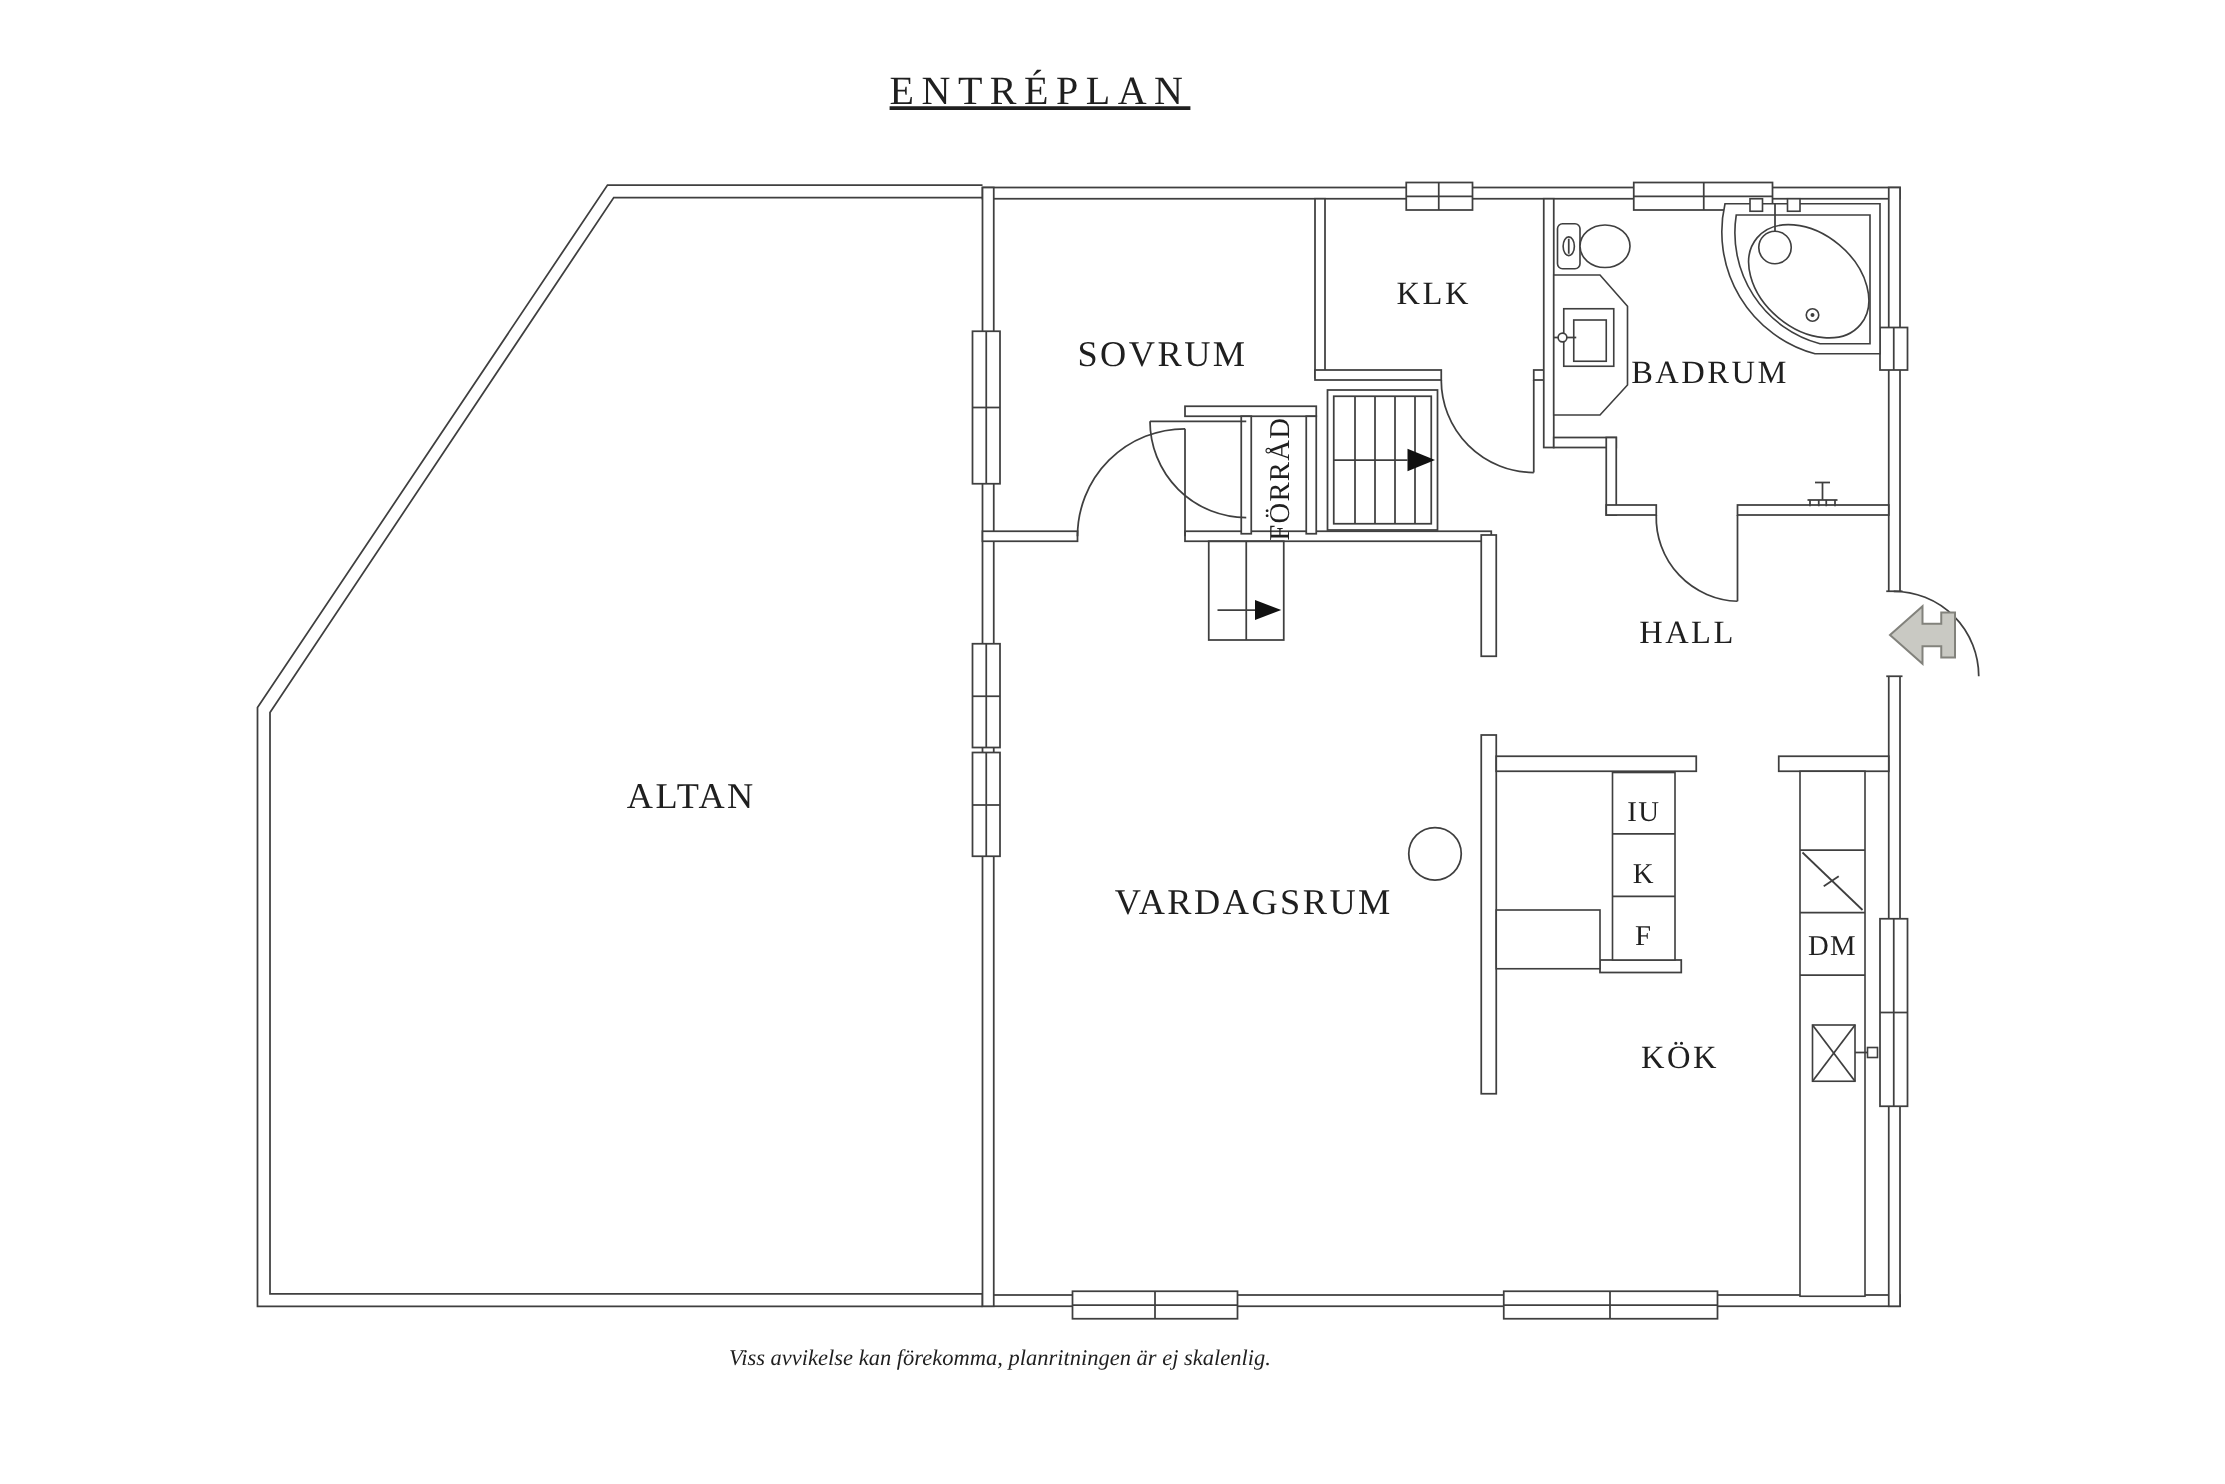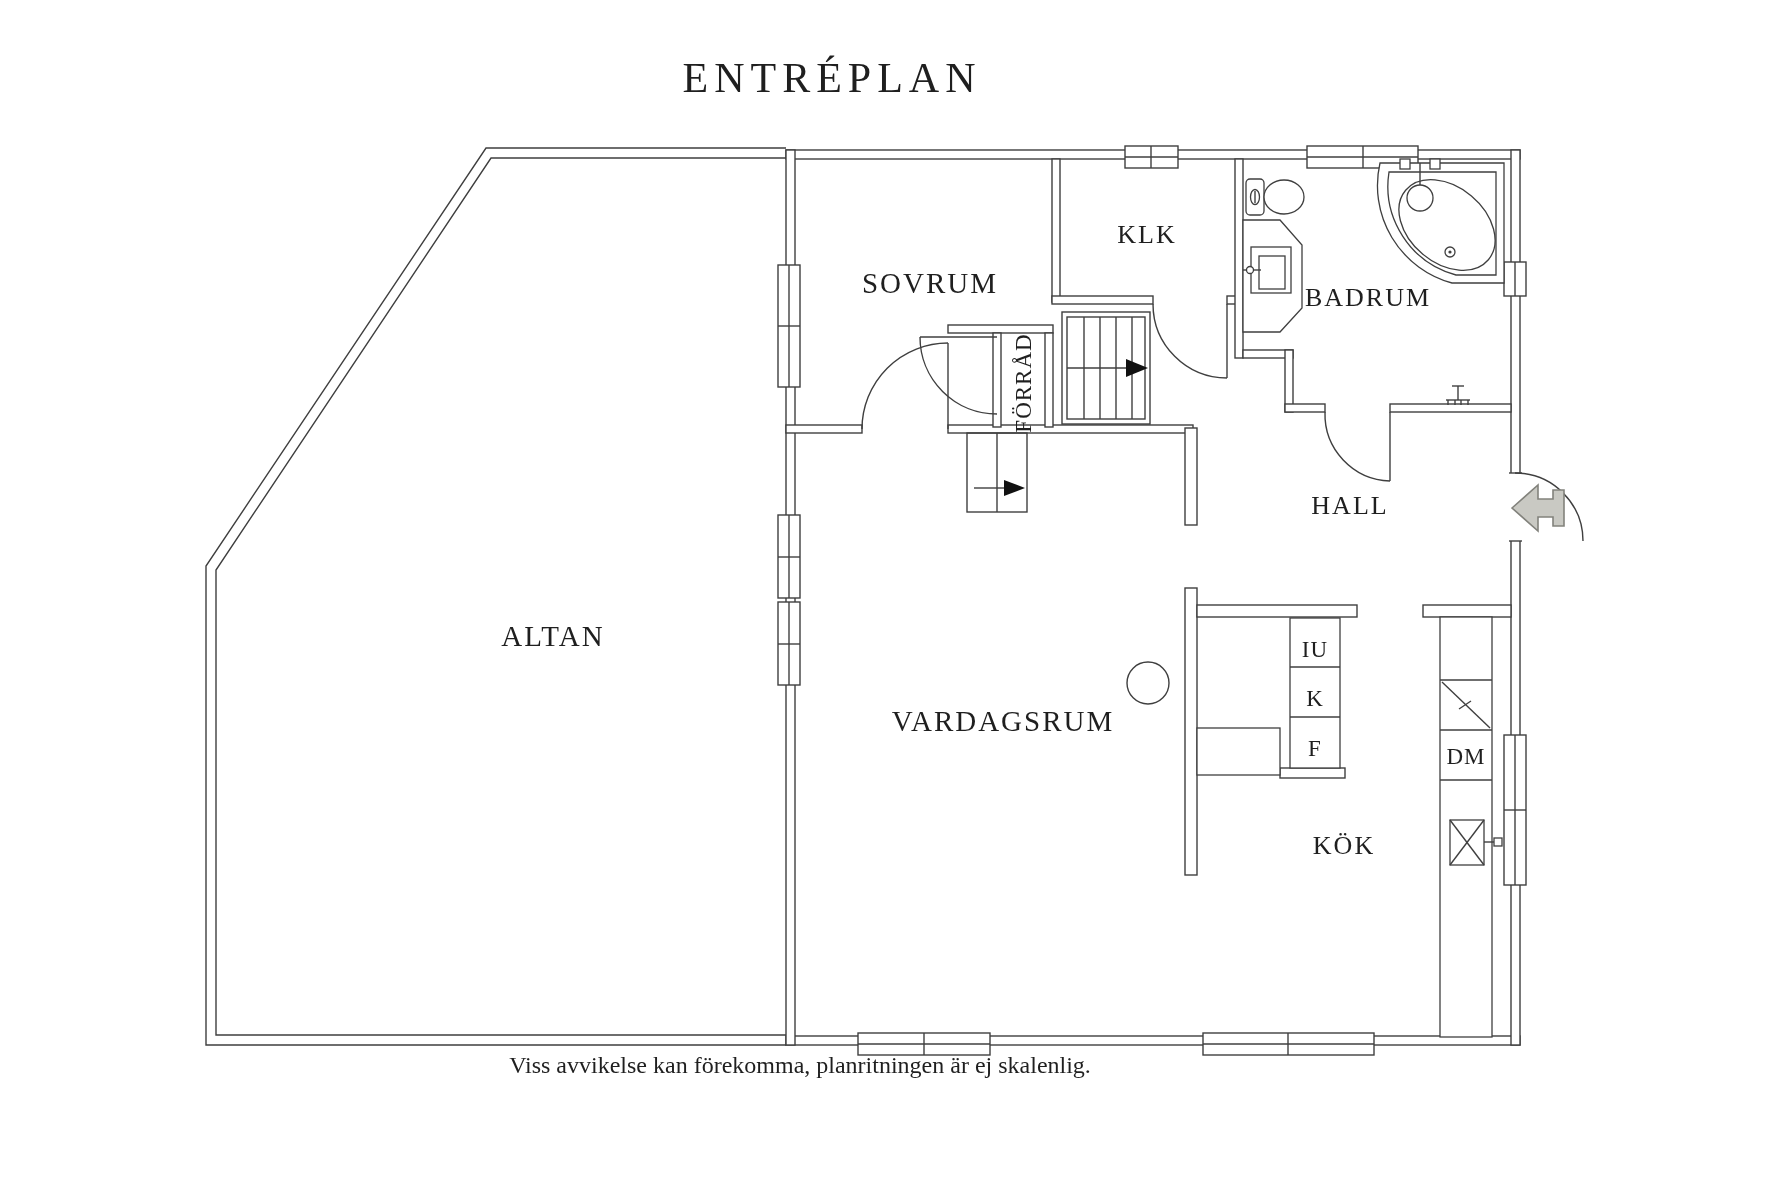--- a/index.html
+++ b/index.html
@@ -12,25 +12,25 @@
   }
   html,body{margin:0;padding:0;}
   body{
     width:1780px;height:1187px;position:relative;
     background:var(--background);
     font-family:"Liberation Serif","DejaVu Serif",serif;
     overflow:hidden;
   }
   .title{
     position:absolute;left:832px;top:54px;transform:translateX(-50%);
-    font-size:42px;letter-spacing:6px;color:var(--text);white-space:nowrap;
+    font-size:32px;letter-spacing:6px;color:var(--text);white-space:nowrap;text-decoration:underline;
   }
   .caption{
-    position:absolute;left:800px;top:1052px;transform:translateX(-50%);
-    font-size:24px;color:var(--text);white-space:nowrap;
+    position:absolute;left:800px;top:1076px;transform:translateX(-50%);
+    font-size:18px;font-style:italic;color:var(--text);white-space:nowrap;
   }
   svg{position:absolute;left:0;top:0;}
   .wall{fill:#ffffff;stroke:var(--line);stroke-width:1.4;}
   .ln{fill:none;stroke:var(--line);stroke-width:1.4;}
   .winbox{fill:#ffffff;stroke:var(--line);stroke-width:1.4;}
   .fix{fill:#ffffff;stroke:var(--line);stroke-width:1.3;}
   .room-label{
     font-family:"Liberation Serif","DejaVu Serif",serif;
     fill:var(--text);letter-spacing:2px;
   }

